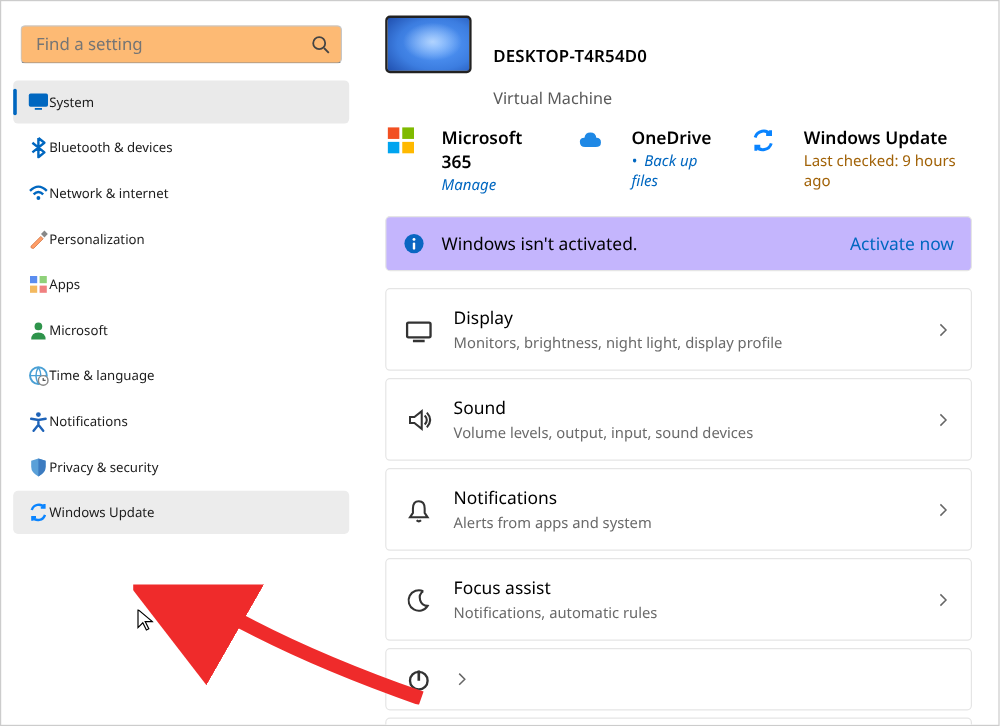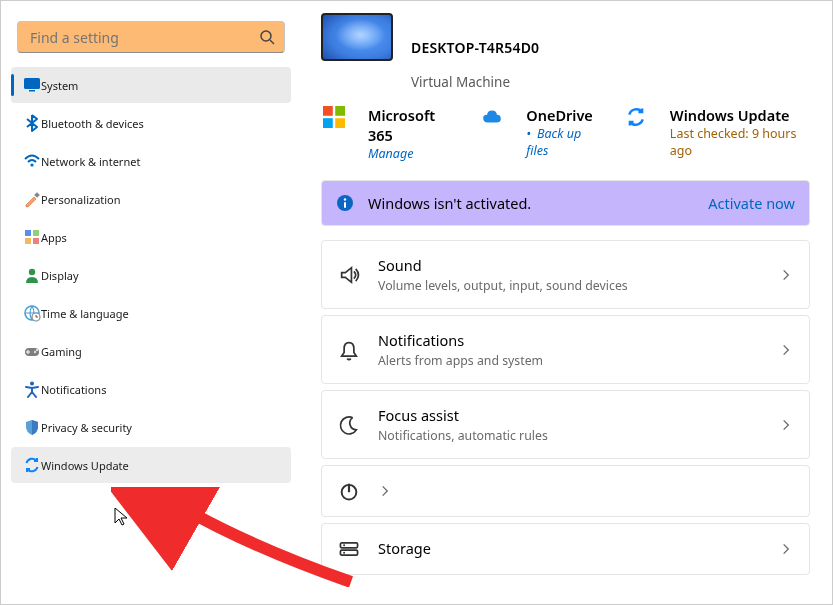--- a/index.html
+++ b/index.html
@@ -232,37 +232,29 @@
             </svg>
           </span>
         <span>Apps</span>
       </div>
       <div class="nav-item">
         <span class="nav-icon">
             <svg width="18" height="18" viewBox="0 0 18 18">
               <use href="#i-person"></use>
             </svg>
           </span>
-        <span>Display</span>
+        <span>Microsoft</span>
       </div>
       <div class="nav-item">
         <span class="nav-icon">
             <svg width="18" height="18" viewBox="0 0 18 18">
               <use href="#i-globe-clock"></use>
             </svg>
           </span>
         <span>Time &amp; language</span>
-      </div>
-      <div class="nav-item">
-        <span class="nav-icon">
-            <svg width="18" height="18" viewBox="0 0 18 18">
-              <use href="#i-gamepad"></use>
-            </svg>
-          </span>
-        <span>Gaming</span>
       </div>
       <div class="nav-item">
         <span class="nav-icon">
             <svg width="18" height="18" viewBox="0 0 18 18">
               <use href="#i-accessibility"></use>
             </svg>
           </span>
         <span>Notifications</span>
       </div>
       <div class="nav-item">
@@ -333,20 +325,36 @@
       <span class="info-badge">
           <svg width="18" height="18" viewBox="0 0 18 18">
             <use href="#i-info"></use>
           </svg>
         </span>
       <span class="banner-text">Windows isn't activated.</span>
       <span class="banner-link">Activate now</span>
     </div>
 
     <div class="cards">
+      <div class="card">
+        <span class="card-icon">
+            <svg width="22" height="22" viewBox="0 0 18 18">
+              <use href="#i-display"></use>
+            </svg>
+          </span>
+        <div class="card-body">
+          <div class="card-title">Display</div>
+          <div class="card-sub">Monitors, brightness, night light, display profile</div>
+        </div>
+        <span class="chevron">
+            <svg width="14" height="18" viewBox="0 0 18 18">
+              <use href="#i-chevron"></use>
+            </svg>
+          </span>
+      </div>
 
       <div class="card">
         <span class="card-icon">
             <svg width="22" height="22" viewBox="0 0 18 18">
               <use href="#i-sound"></use>
             </svg>
           </span>
         <div class="card-body">
           <div class="card-title">Sound</div>
           <div class="card-sub">Volume levels, output, input, sound devices</div>

